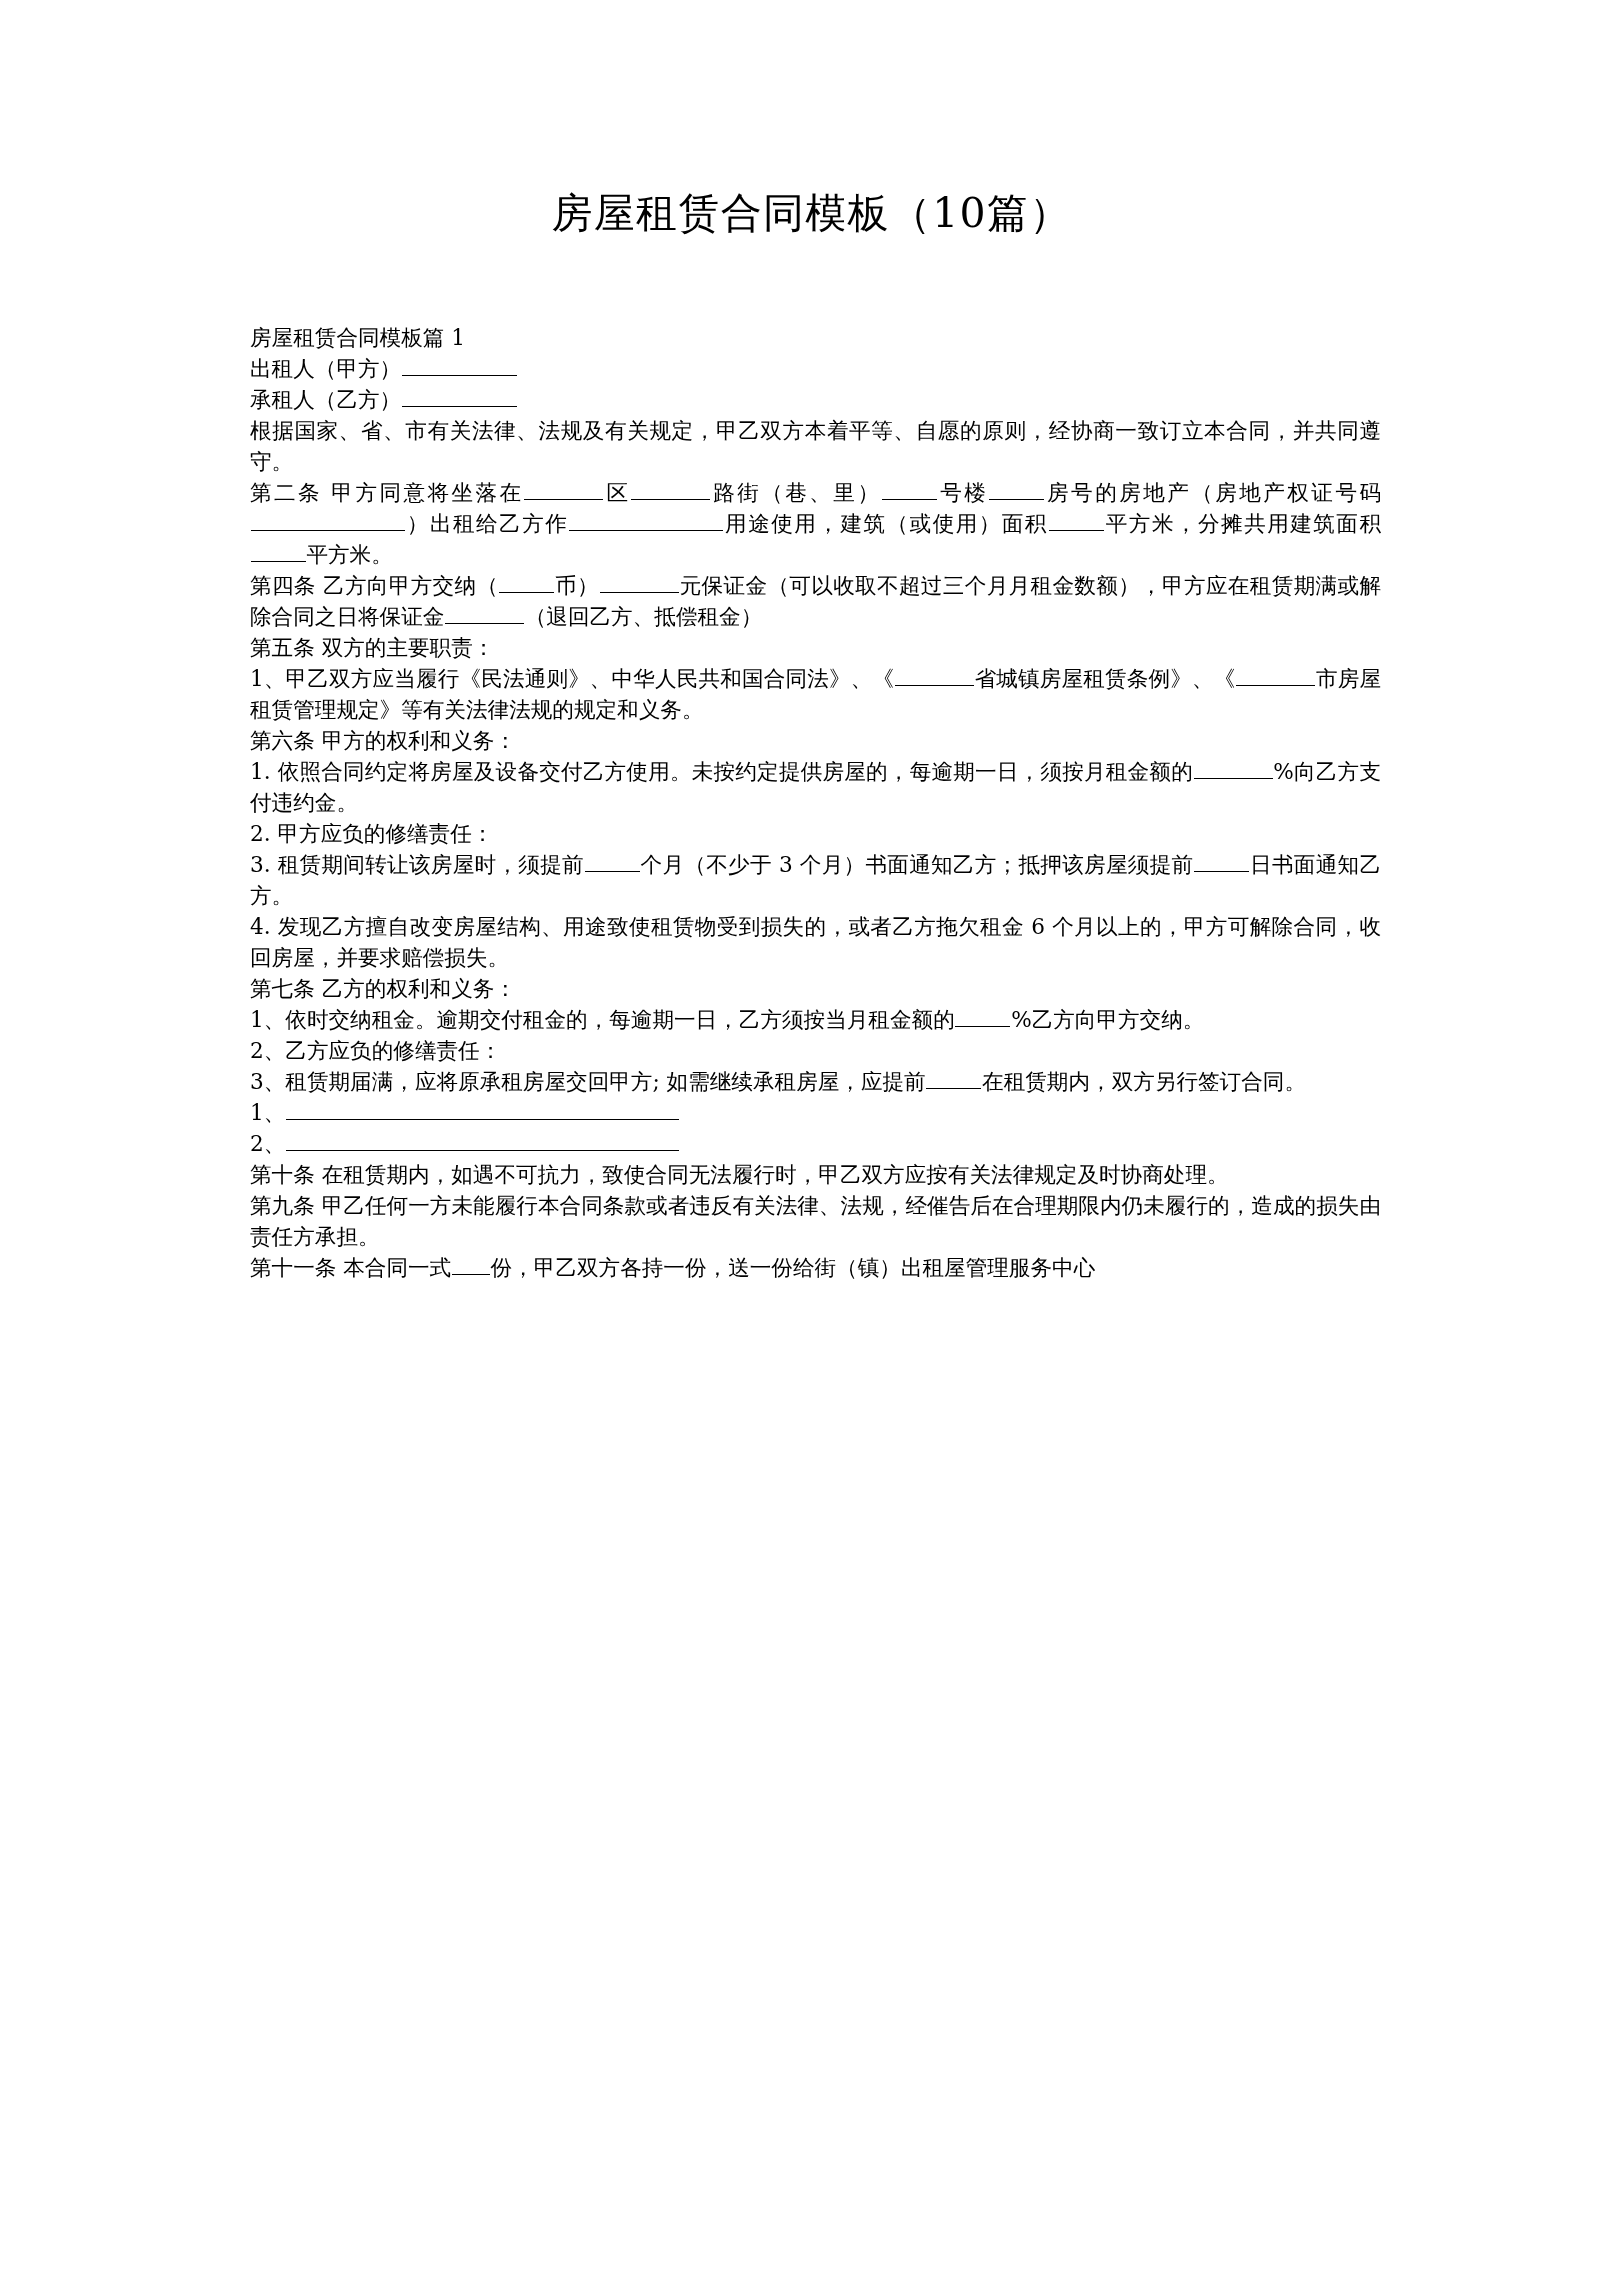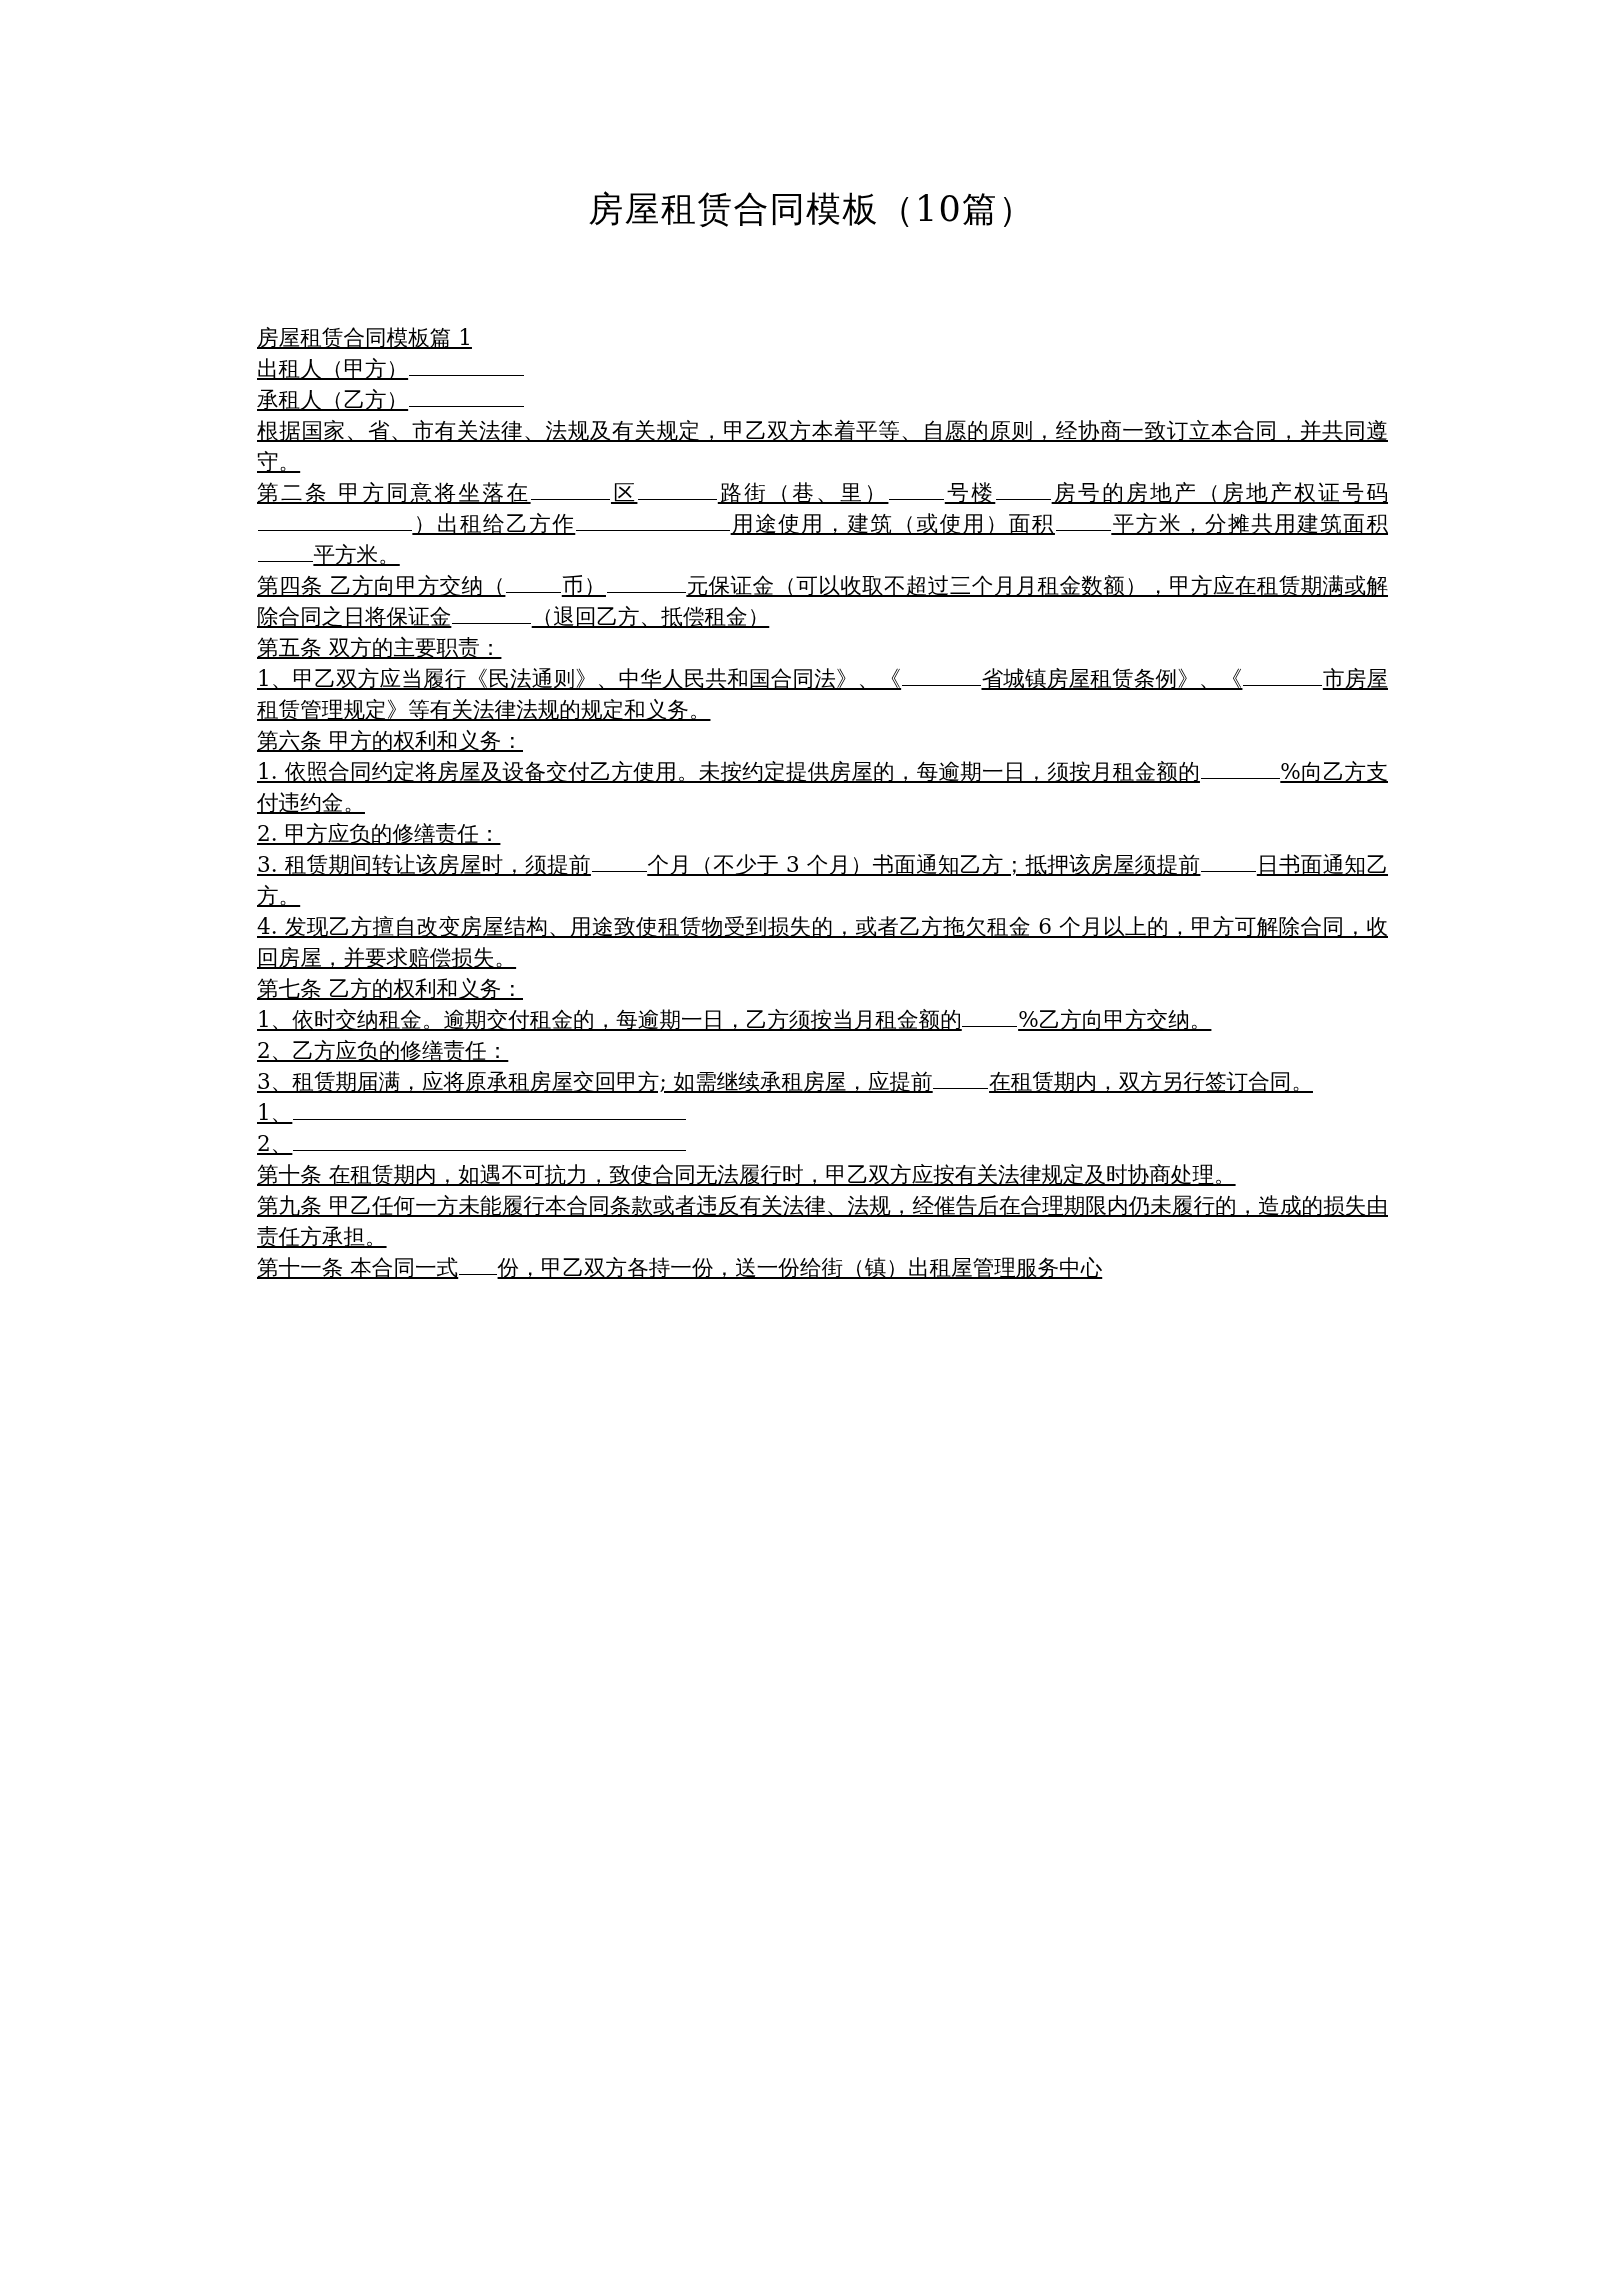--- a/index.html
+++ b/index.html
@@ -16,32 +16,31 @@
     font-family: "DejaVu Serif", "Liberation Serif", serif;
     color: #000000;
     overflow: hidden;
   }
   .doc-title {
     position: absolute;
     top: 188px;
     left: 0;
     width: 1623px;
     text-align: center;
-    font-size: 35px;
+    font-size: 41px;
     line-height: 1.25;
     letter-spacing: 1.3px;
     font-weight: 400;
     font-family: "DejaVu Serif", "Liberation Serif", serif;
   }
   .body-block {
     position: absolute;
     top: 322px;
-    left: 257px;
+    left: 250px;
     width: 1131px;
-    text-decoration: underline;
   }
   .para {
     font-size: 21.6px;
     line-height: 31px;
     text-align: justify;
     text-justify: inter-character;
     margin: 0;
     word-break: break-all;
     font-family: "DejaVu Serif", "Liberation Serif", serif;
   }

